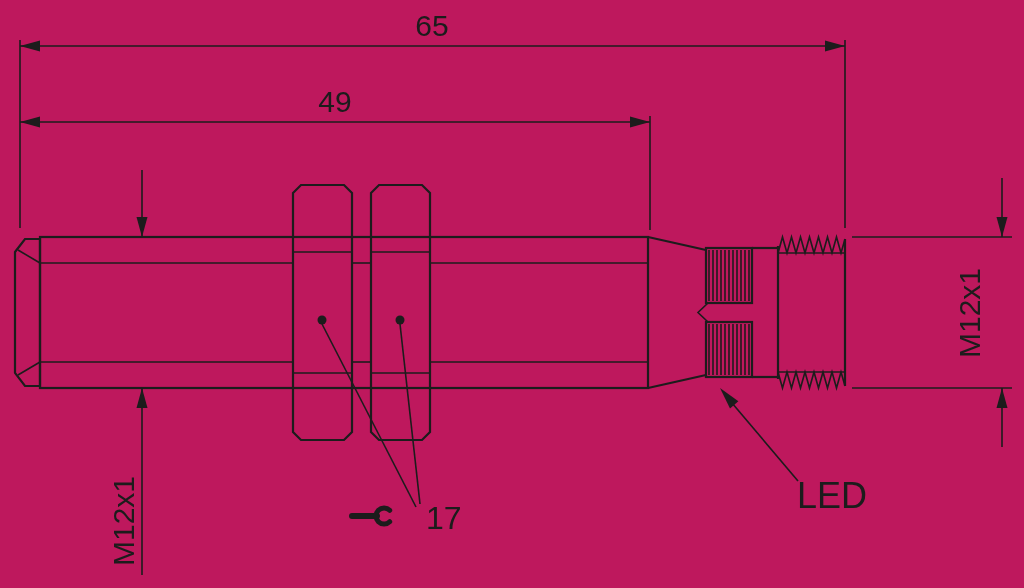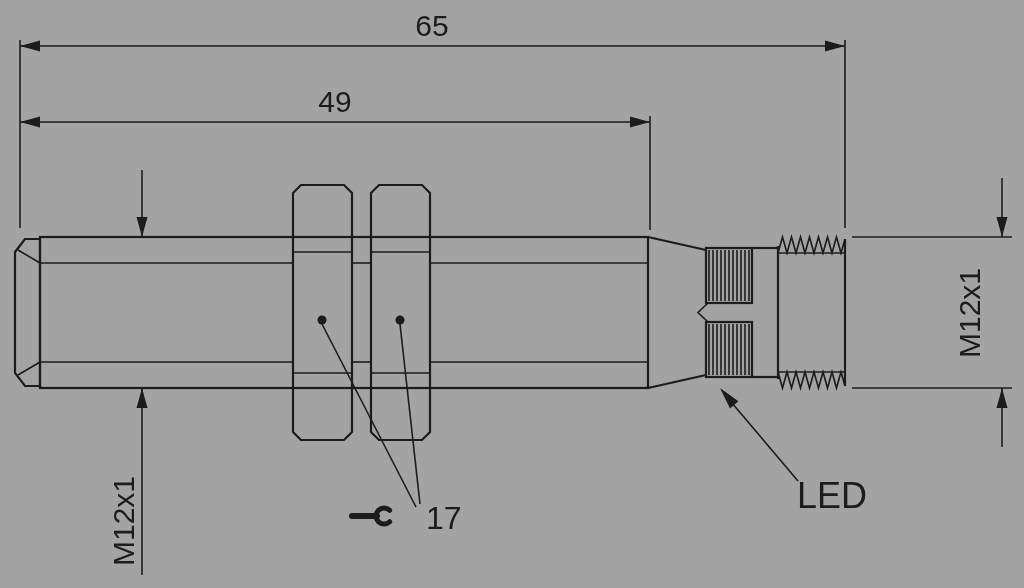--- a/index.html
+++ b/index.html
@@ -4,21 +4,21 @@
 <style>
   html, body {
     margin: 0;
     padding: 0;
     background: #ffffff;
   }
   .canvas {
     position: relative;
     width: 1024px;
     height: 588px;
-    background: #a3a3a3;
+    background: #be185d;
     overflow: hidden;
     font-family: "Liberation Sans", sans-serif;
   }
   svg { display: block; }
   .ln   { stroke: #1c1c1c; stroke-width: 2.2; fill: none; stroke-linecap: butt; }
   .thin { stroke: #1c1c1c; stroke-width: 1.6; fill: none; }
   .dim  { stroke: #1c1c1c; stroke-width: 1.6; fill: none; }
   .arr  { fill: #1c1c1c; stroke: none; }
   .dot  { fill: #1c1c1c; stroke: none; }
   .txt  { fill: #1c1c1c; font-family: "Liberation Sans", sans-serif; }

